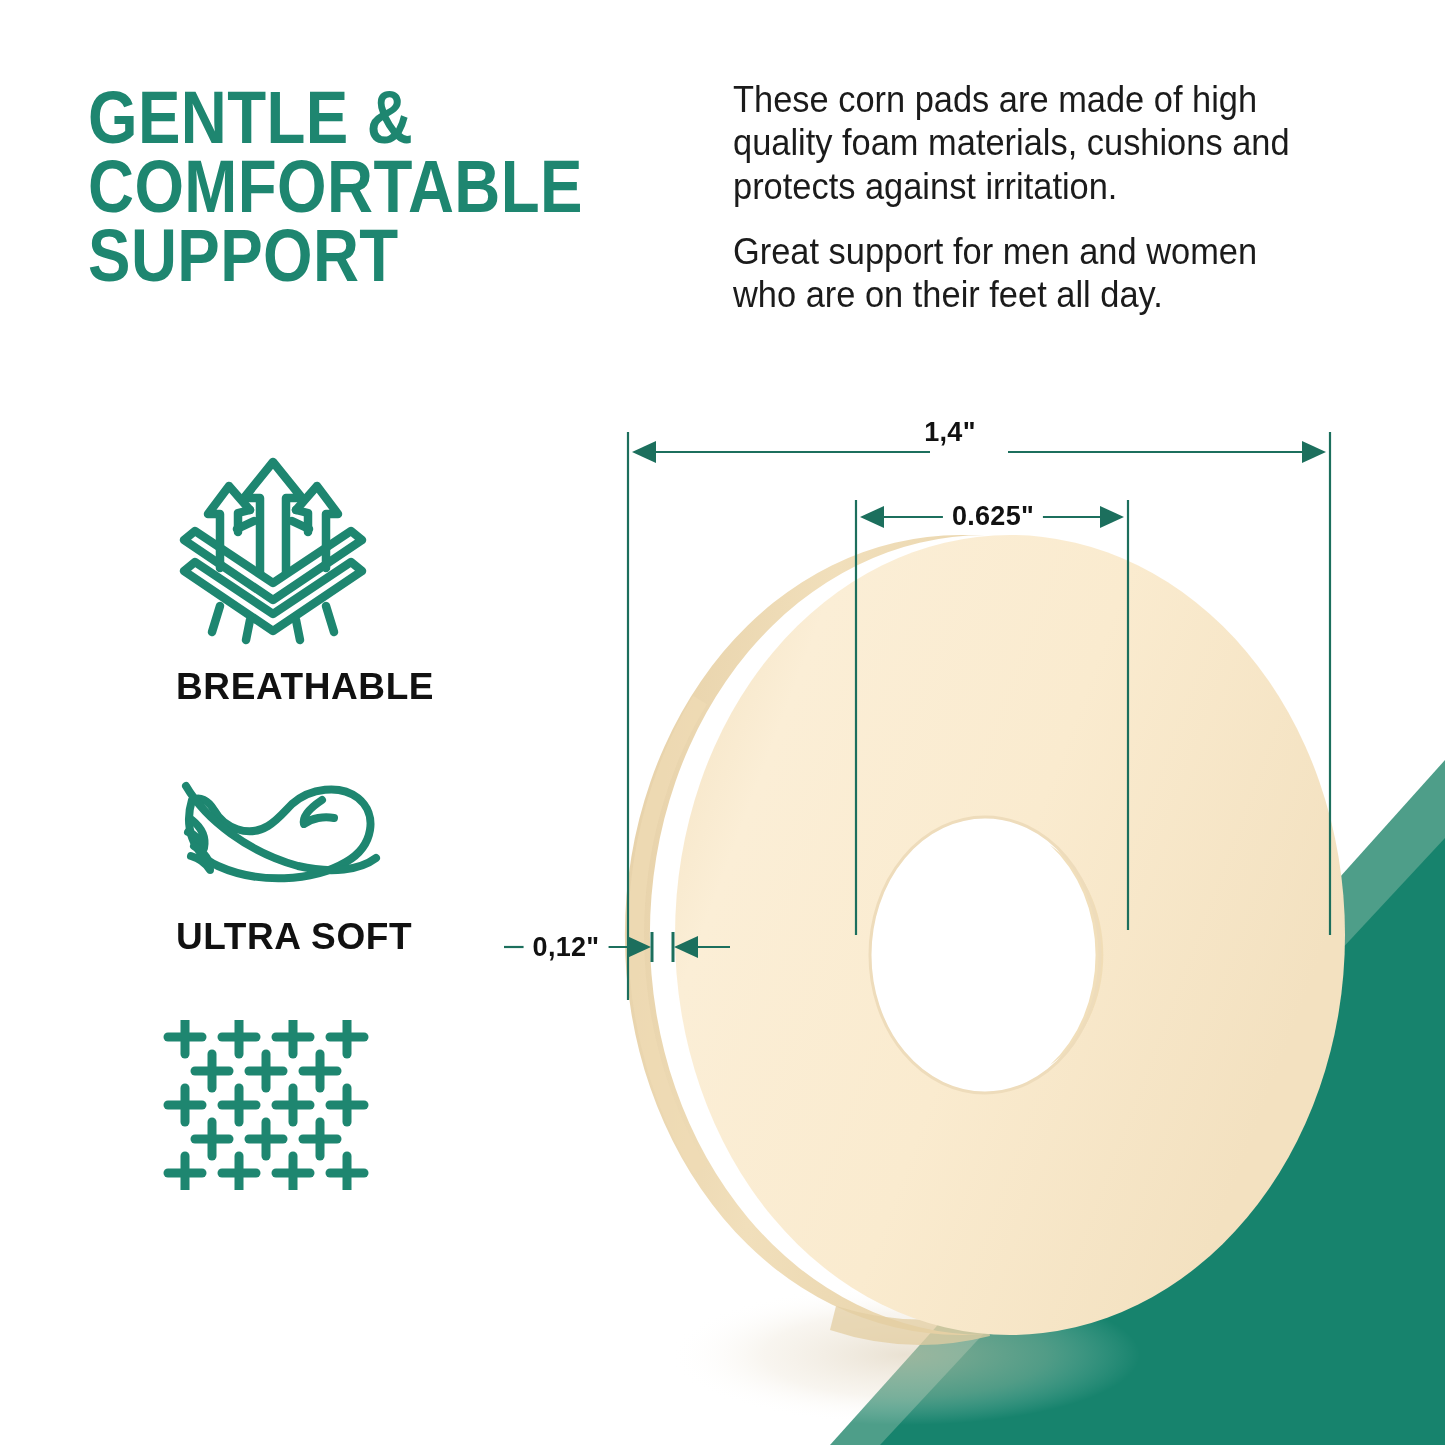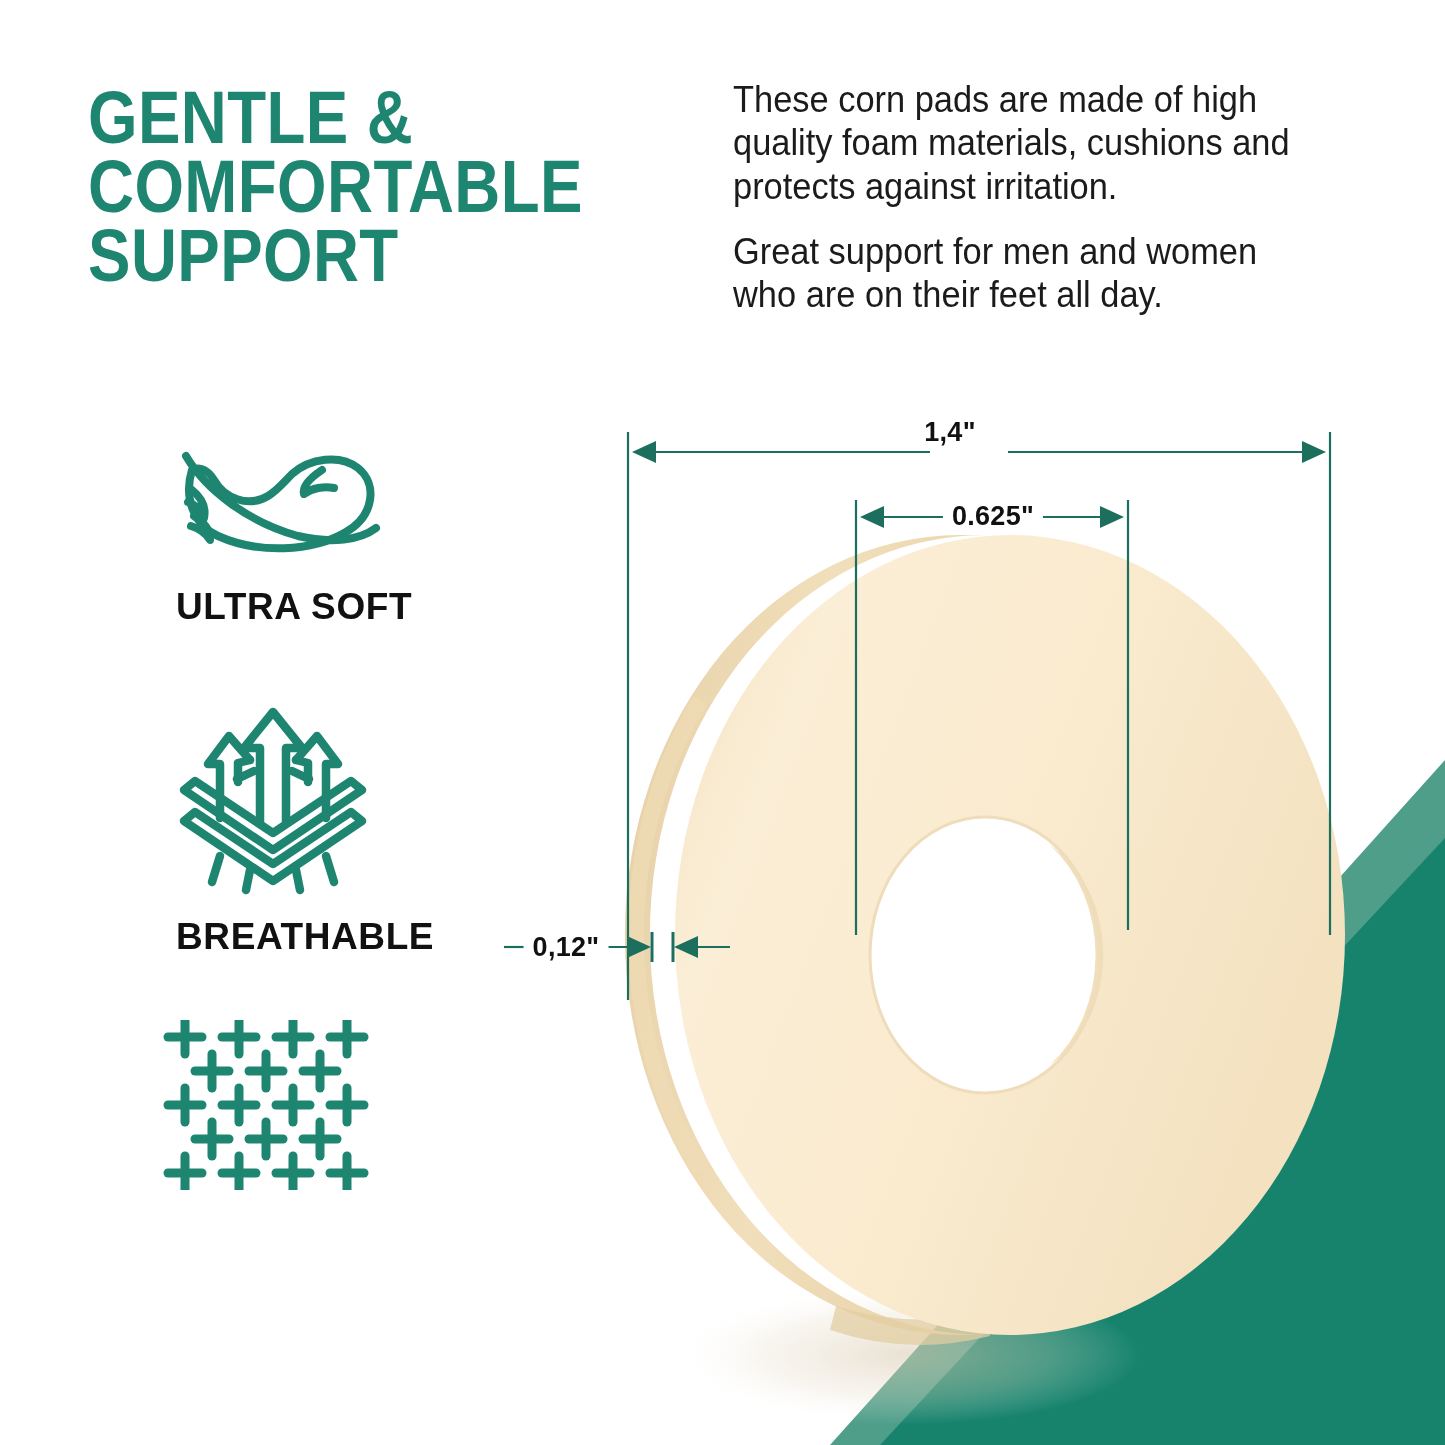--- a/index.html
+++ b/index.html
@@ -123,20 +123,48 @@
   </h1>
 
   <div class="copy">
     <p>These corn pads are made of high quality foam materials, cushions and protects against irritation.</p>
     <p>Great support for men and women who are on their feet all day.</p>
   </div>
 
   <div class="features">
 
     <div class="feature">
+      <svg class="feature-icon" width="222" height="210" viewBox="0 0 222 210" aria-hidden="true">
+        <g fill="none" stroke="#1E8670" stroke-width="8.5" stroke-linecap="round" stroke-linejoin="round">
+
+          <path d="M111 191 L22 131 L33 122 L111 174 L189 122 L200 131 Z"></path>
+
+          <path d="M111 160 L22 100 L33 91 L111 143 L189 91 L200 100 Z"></path>
+
+          <path d="M98 132 L98 58 L82 58 L111 22 L140 58 L124 58 L124 132"></path>
+
+          <path d="M58 128 L58 74 L46 74 L67 46 L88 70"></path>
+          <path d="M88 70 L76 73 L76 92"></path>
+
+          <path d="M164 128 L164 74 L176 74 L155 46 L134 70"></path>
+          <path d="M134 70 L146 73 L146 92"></path>
+
+          <path d="M92 81 L75 89"></path>
+          <path d="M130 81 L147 89"></path>
+
+          <path d="M58 166 L50 192"></path>
+          <path d="M88 180 L84 200"></path>
+          <path d="M134 180 L138 200"></path>
+          <path d="M164 166 L172 192"></path>
+        </g>
+      </svg>
+      <span class="feature-label">BREATHABLE</span>
+    </div>
+
+    <div class="feature">
       <svg class="feature-icon" width="230" height="130" viewBox="0 0 230 130" aria-hidden="true">
         <g fill="none" stroke="#1E8670" stroke-width="8" stroke-linecap="round" stroke-linejoin="round">
 
           <path d="M30 30
                    C 22 56, 30 84, 56 96
                    C 96 114, 150 112, 184 92
                    C 212 76, 216 44, 196 28
                    C 178 14, 148 18, 130 34
                    C 122 42, 116 50, 106 56
                    C 86 68, 62 58, 52 40
@@ -144,48 +172,20 @@
 
           <path d="M30 50 C 40 58, 44 68, 42 78 C 38 70, 32 64, 26 62"></path>
           <path d="M32 76 C 42 82, 48 90, 48 100 C 43 92, 36 88, 29 86"></path>
 
           <path d="M24 16 C 44 50, 86 82, 136 96 C 170 104, 198 100, 214 88"></path>
 
           <path d="M160 30 C 148 38, 140 46, 142 54 C 150 48, 162 46, 172 48"></path>
         </g>
       </svg>
       <span class="feature-label">ULTRA SOFT</span>
-    </div>
-
-    <div class="feature">
-      <svg class="feature-icon" width="222" height="210" viewBox="0 0 222 210" aria-hidden="true">
-        <g fill="none" stroke="#1E8670" stroke-width="8.5" stroke-linecap="round" stroke-linejoin="round">
-
-          <path d="M111 191 L22 131 L33 122 L111 174 L189 122 L200 131 Z"></path>
-
-          <path d="M111 160 L22 100 L33 91 L111 143 L189 91 L200 100 Z"></path>
-
-          <path d="M98 132 L98 58 L82 58 L111 22 L140 58 L124 58 L124 132"></path>
-
-          <path d="M58 128 L58 74 L46 74 L67 46 L88 70"></path>
-          <path d="M88 70 L76 73 L76 92"></path>
-
-          <path d="M164 128 L164 74 L176 74 L155 46 L134 70"></path>
-          <path d="M134 70 L146 73 L146 92"></path>
-
-          <path d="M92 81 L75 89"></path>
-          <path d="M130 81 L147 89"></path>
-
-          <path d="M58 166 L50 192"></path>
-          <path d="M88 180 L84 200"></path>
-          <path d="M134 180 L138 200"></path>
-          <path d="M164 166 L172 192"></path>
-        </g>
-      </svg>
-      <span class="feature-label">BREATHABLE</span>
     </div>
 
     <div class="feature">
       <svg class="feature-icon" width="210" height="170" viewBox="0 0 210 170" aria-hidden="true">
         <g stroke="#1E8670" stroke-width="9" stroke-linecap="round">
 
           <g>
               <line x1="6" y1="17" x2="40" y2="17"></line>
               <line x1="23" y1="0" x2="23" y2="34"></line>
             </g>

